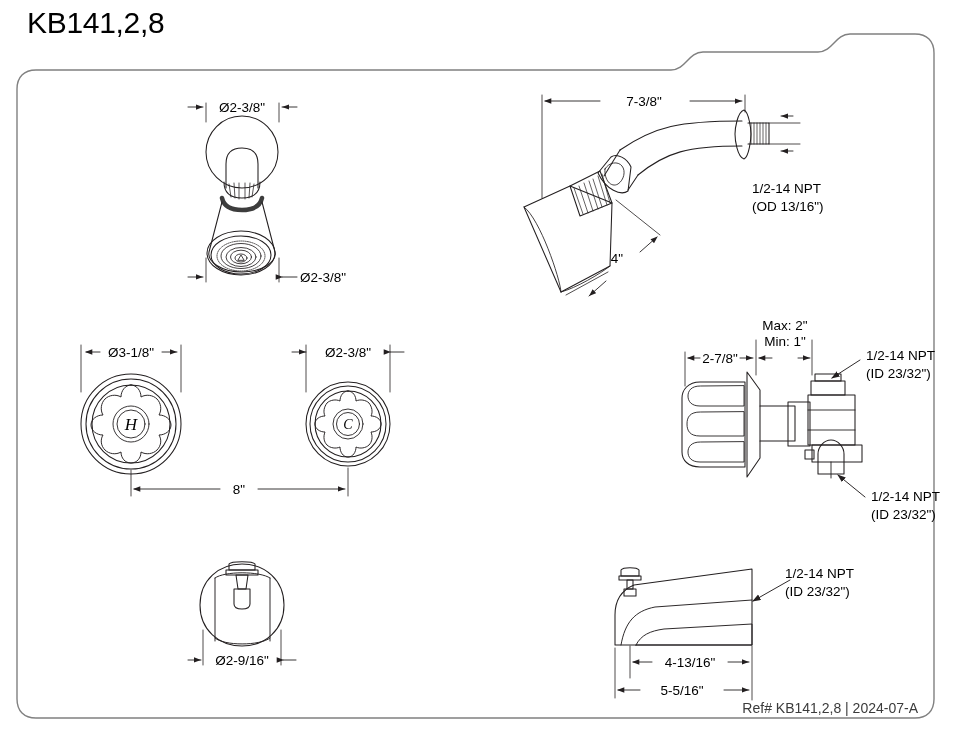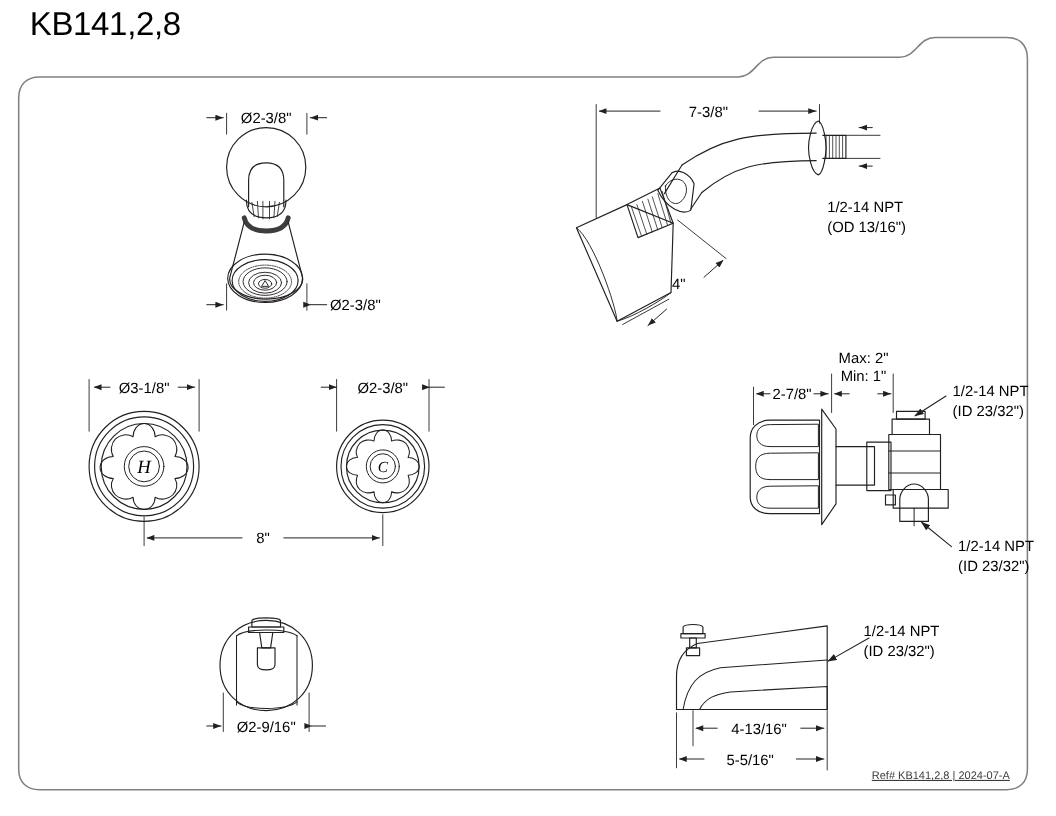--- a/index.html
+++ b/index.html
@@ -33,24 +33,23 @@
     margin-top: -1px;
   }
   
   #sheet-border { position: absolute; left: 0; top: 0; }
   
   #drawing { position: absolute; left: 0; top: 0; }
   
   #footnote {
     position: absolute;
     right: 42px; top: 700px;
-    font-size: 10px;
+    font-size: 14px;
     color: #3b3b3b;
     white-space: nowrap;
-    text-decoration: underline;
   }
   .dim-text {
     font-family: "Liberation Sans", sans-serif;
     font-size: 13.5px;
     fill: #000;
   }
   .mono-text {
     font-family: "Liberation Serif", serif;
     font-style: italic;
     font-size: 13px;

